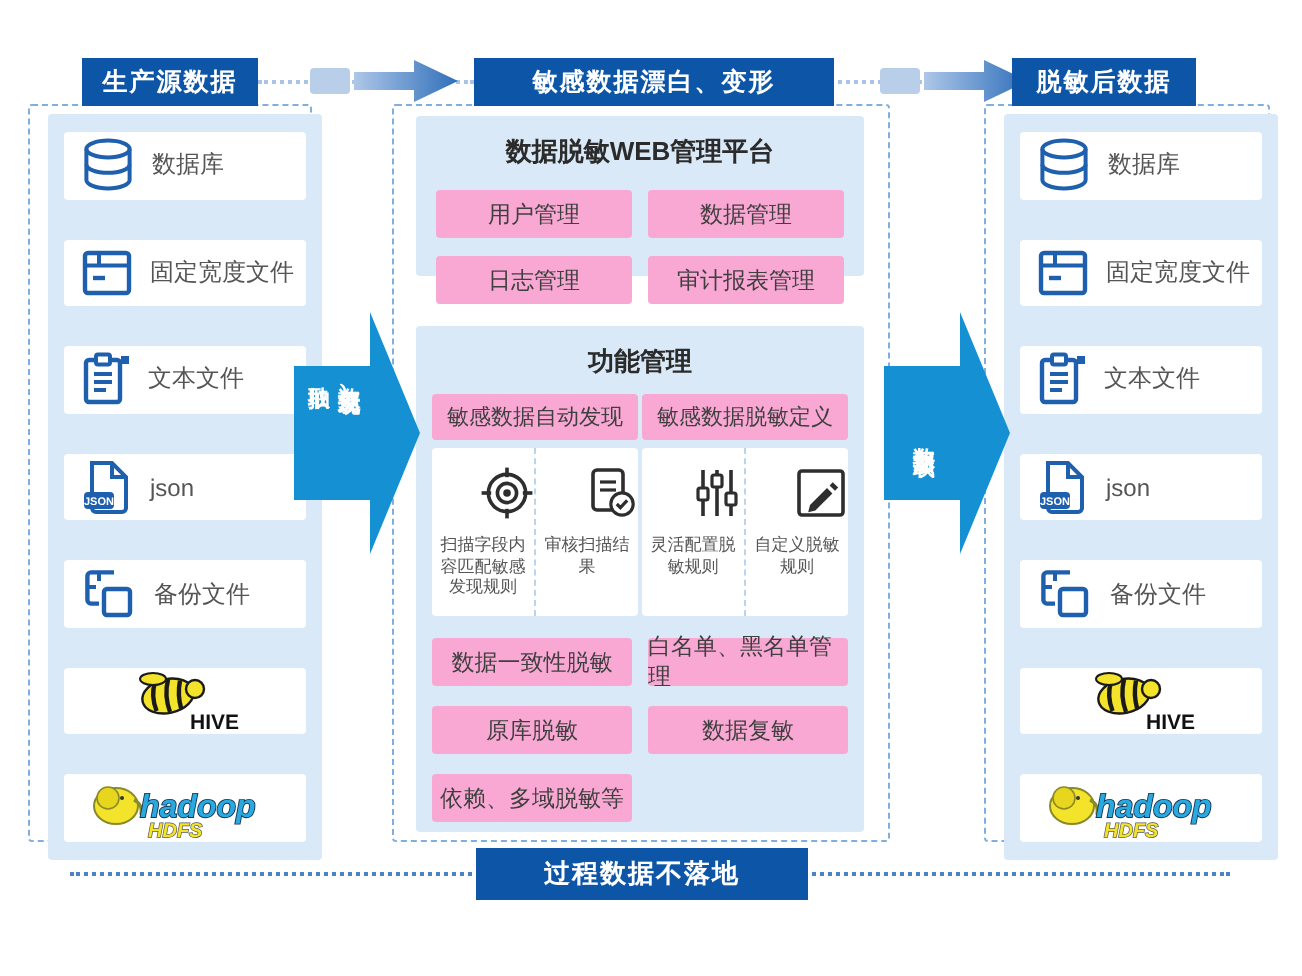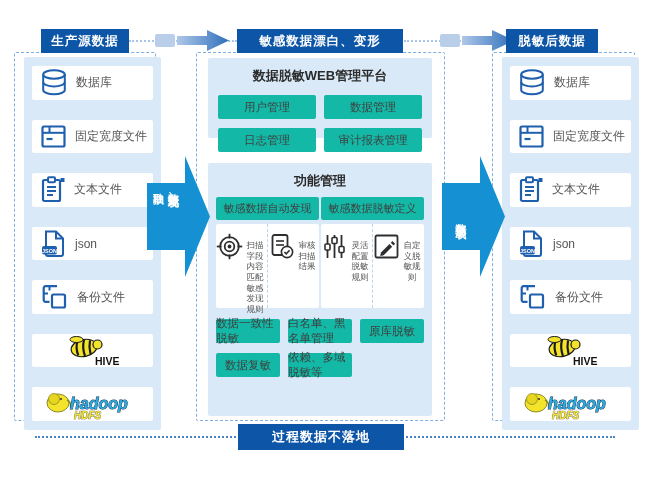--- a/index.html
+++ b/index.html
@@ -26,29 +26,29 @@
   .big-arrow{position:absolute;width:63px;height:121px;z-index:6;}
   .vtext{position:absolute;left:0;top:28px;width:38px;height:88px;display:flex;
          justify-content:center;gap:3px;}
   .vcenter{position:absolute;left:0;top:0;width:38px;height:121px;display:flex;
            align-items:center;justify-content:center;}
   .vspan{writing-mode:vertical-rl;text-orientation:upright;color:#fff;font-weight:bold;
          font-size:11px;letter-spacing:1.5px;line-height:1.1;}
   
   .panel-title{text-align:center;font-weight:bold;font-size:13px;color:#2b2b2b;padding-top:9px;}
   .btn-grid{display:grid;grid-template-columns:1fr 1fr;gap:9px 8px;margin:10px 10px 0;}
-  .pill{background:#14b8a6;border-radius:2px;height:24px;display:flex;align-items:center;
+  .pill{background:#f9a8d4;border-radius:2px;height:24px;display:flex;align-items:center;
         justify-content:center;font-size:11.5px;color:#3f3f3f;}
   .func-groups{display:grid;grid-template-columns:1fr 1fr;gap:2px;margin:7px 8px 11px;}
   .group-hdr{height:23px;font-size:11px;}
   .icon-box{background:#fff;border-radius:2px;height:84px;margin-top:4px;display:flex;}
-  .icon-cell{flex:1;display:flex;flex-direction:row;align-items:flex-start;padding-top:9px;min-width:0;}
+  .icon-cell{flex:1;display:flex;flex-direction:column;align-items:flex-end;padding-top:9px;min-width:0;}
   .icon-cell + .icon-cell{border-left:1px dashed #B9D4EC;}
   .caption{font-size:8.5px;color:#555;text-align:center;line-height:1.25;margin-top:7px;padding:0 2px;}
-  .func-rows{display:grid;grid-template-columns:1fr 1fr 1fr;gap:10px 8px;margin:11px 8px 0;}
+  .func-rows{display:grid;grid-template-columns:1fr 1fr;gap:10px 8px;margin:11px 8px 0;}
   .bottom-box{position:absolute;left:238px;top:424px;width:166px;height:26px;font-size:13px;}
 </style>
 </head>
 <body>
 
 <div class="stage">
 
   <div class="dotline" style="left:129px;top:40px;width:108px;"></div>
   <div class="dotline" style="left:404px;top:40px;width:101px;"></div>
   <div class="botline" style="left:35px;top:436px;width:580px;"></div>
@@ -76,21 +76,21 @@
         </defs>
       <polygon points="0,7 30,7 30,1 52,11.5 30,22 30,16 0,16" fill="url(#ga2)"></polygon>
     </svg>
   </div>
 
   <div class="dash-box" style="left:14px;top:52px;width:140px;height:367px;"></div>
   <div class="dash-box" style="left:196px;top:52px;width:247px;height:367px;"></div>
   <div class="dash-box" style="left:492px;top:52px;width:141px;height:367px;"></div>
 
   <div class="hdr" style="left:41px;top:29px;width:88px;height:24px;">生产源数据</div>
-  <div class="hdr" style="left:237px;top:29px;width:166px;height:24px;">敏感数据漂白、变形</div>
+  <div class="hdr" style="left:237px;top:29px;width:180px;height:24px;">敏感数据漂白、变形</div>
   <div class="hdr" style="left:506px;top:29px;width:92px;height:24px;">脱敏后数据</div>
 
   <div class="panel src-panel" style="left:24px;top:57px;width:121px;height:355px;">
     <div class="card">
       <span class="ic">
         <svg width="26" height="27" viewBox="0 0 26 27">
           <ellipse cx="13" cy="5.5" rx="10.8" ry="4.2" fill="none" stroke="#1E5FAE" stroke-width="2"></ellipse>
           <path d="M2.2 5.5 V21 c0 2.3 4.8 4.2 10.8 4.2 s10.8 -1.9 10.8 -4.2 V5.5" fill="none" stroke="#1E5FAE" stroke-width="2"></path>
           <path d="M2.2 13.2 c0 2.3 4.8 4.2 10.8 4.2 s10.8 -1.9 10.8 -4.2" fill="none" stroke="#1E5FAE" stroke-width="2"></path>
         </svg>

